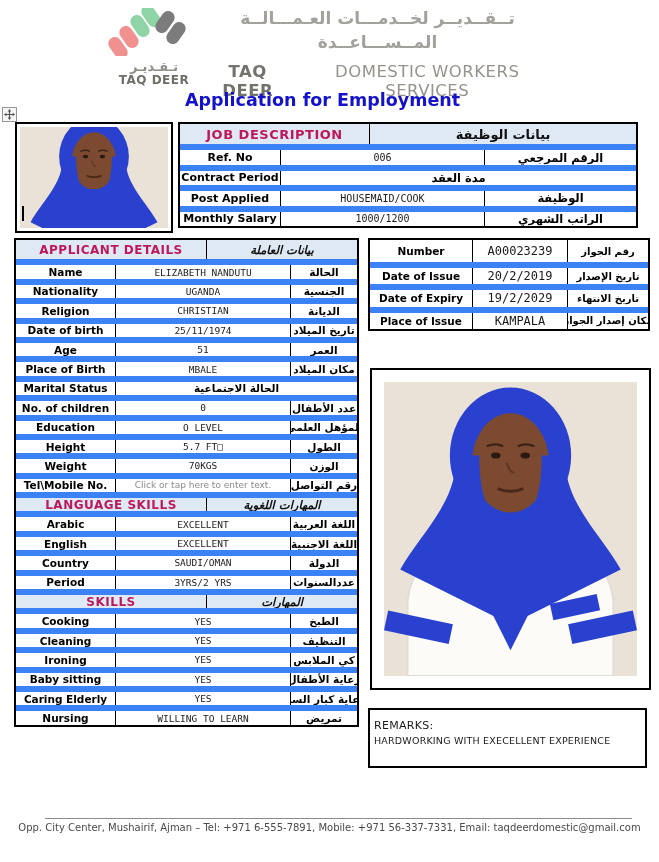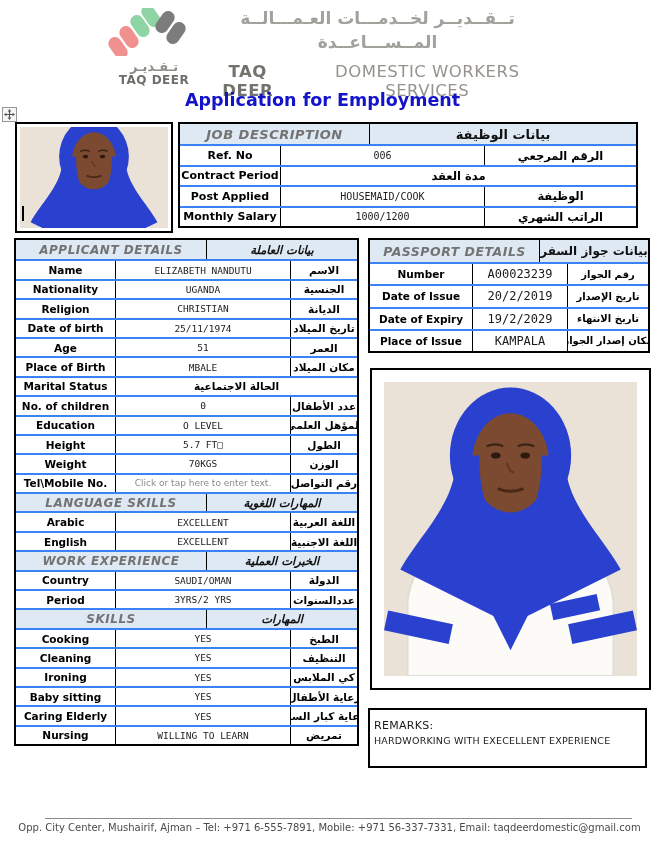--- a/index.html
+++ b/index.html
@@ -20,26 +20,26 @@
                font-size:17.5px; font-weight:bold; color:#1313cb; }
 
   
   .move-anchor { position:absolute; left:2px; top:107px; width:15px; height:15px;
                  background:#f5f5f5; border:1px solid #979797;
                  display:flex; align-items:center; justify-content:center; }
 
   
   .grid { position:absolute; border:2px solid #000; background:#fff; }
   .row  { display:flex; }
-  .row + .row { border-top:2px solid #3b82f6; }
+  .row + .row { border-top:6px solid #3b82f6; }
   .cell { display:flex; align-items:center; justify-content:center;
           overflow:hidden; white-space:nowrap; }
   .cell + .cell { border-left:1px solid #000; }
   .sec  { background:#dfe9f3; }
-  .sec-en { color:#737373; font-weight:bold; letter-spacing:.5px;font-style:italic; }
+  .sec-en { color:#be185d; font-weight:bold; letter-spacing:.5px; }
   .sec-ar { font-weight:bold; color:#111; }
   .lbl { font-weight:bold; color:#000; }
   .val { font-family:"DejaVu Sans Mono", monospace; color:#1a1a1a; }
   .arc { font-weight:bold; color:#000; direction:rtl;text-align:center; }
   .ph  { color:#8a8a8a; font-family:"DejaVu Sans", sans-serif; }
 
   
   #job { left:178px; top:122px; width:460px; }
   #job .row { height:20.4px; }
   #job .c1 { width:100px; } #job .c2 { width:204px; } #job .c3 { flex:1; }
@@ -175,21 +175,21 @@
   </div>
 
   <div id="left" class="grid">
     <div class="row">
       <div class="cell sec sec-en h1">APPLICANT DETAILS</div>
       <div class="cell sec sec-ar h2" dir="rtl">بيانات العاملة</div>
     </div>
     <div class="row">
       <div class="cell lbl c1">Name</div>
       <div class="cell val c2">ELIZABETH NANDUTU</div>
-      <div class="cell arc c3">الاسم</div>
+      <div class="cell arc c3">الحالة</div>
     </div>
     <div class="row">
       <div class="cell lbl c1">Nationality</div>
       <div class="cell val c2">UGANDA</div>
       <div class="cell arc c3">الجنسية</div>
     </div>
     <div class="row">
       <div class="cell lbl c1">Religion</div>
       <div class="cell val c2">CHRISTIAN</div>
       <div class="cell arc c3">الديانة</div>
@@ -248,24 +248,20 @@
       <div class="cell val c2">EXCELLENT</div>
       <div class="cell arc c3">اللغة العربية</div>
     </div>
     <div class="row">
       <div class="cell lbl c1">English</div>
       <div class="cell val c2">EXCELLENT</div>
       <div class="cell arc c3">اللغة الاجنبية</div>
     </div>
 
     <div class="row">
-      <div class="cell sec sec-en h1">WORK EXPERIENCE</div>
-      <div class="cell sec sec-ar h2" dir="rtl">الخبرات العملية</div>
-    </div>
-    <div class="row">
       <div class="cell lbl c1">Country</div>
       <div class="cell val c2">SAUDI/OMAN</div>
       <div class="cell arc c3">الدولة</div>
     </div>
     <div class="row">
       <div class="cell lbl c1">Period</div>
       <div class="cell val c2">3YRS/2 YRS</div>
       <div class="cell arc c3">عددالسنوات</div>
     </div>
 
@@ -299,24 +295,20 @@
       <div class="cell arc c3">رعاية كبار السن</div>
     </div>
     <div class="row">
       <div class="cell lbl c1">Nursing</div>
       <div class="cell val c2">WILLING TO LEARN</div>
       <div class="cell arc c3">تمريض</div>
     </div>
   </div>
 
   <div id="passport" class="grid">
-    <div class="row">
-      <div class="cell sec sec-en h1">PASSPORT DETAILS</div>
-      <div class="cell sec sec-ar h2" dir="rtl">بيانات جواز السفر</div>
-    </div>
     <div class="row">
       <div class="cell lbl c1">Number</div>
       <div class="cell val c2">A00023239</div>
       <div class="cell arc c3">رقم الجواز</div>
     </div>
     <div class="row">
       <div class="cell lbl c1">Date of Issue</div>
       <div class="cell val c2">20/2/2019</div>
       <div class="cell arc c3">تاريخ الإصدار</div>
     </div>

